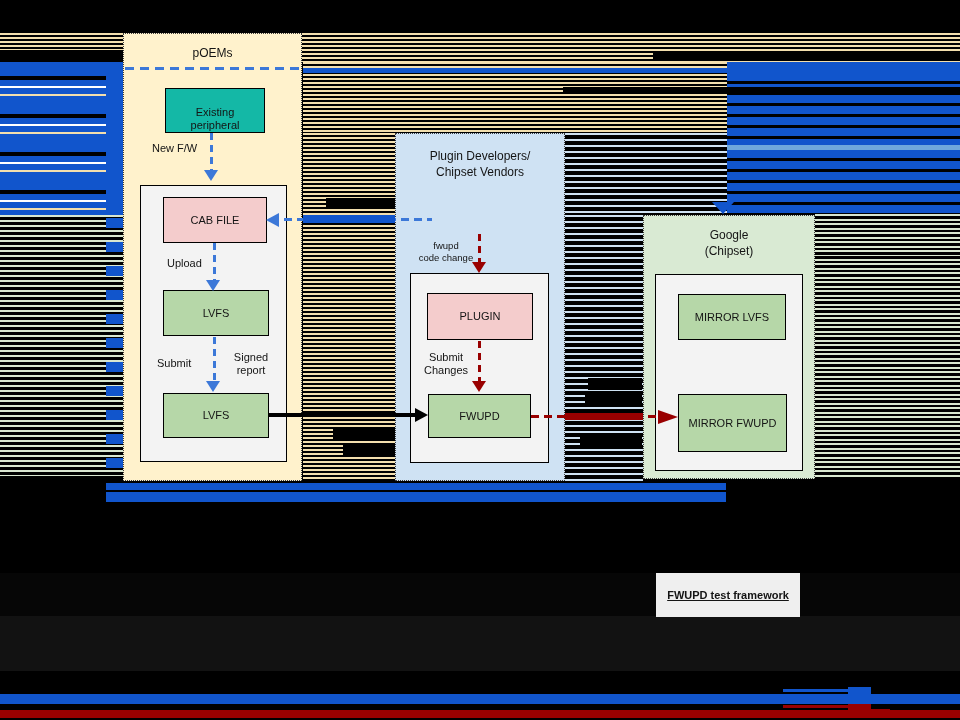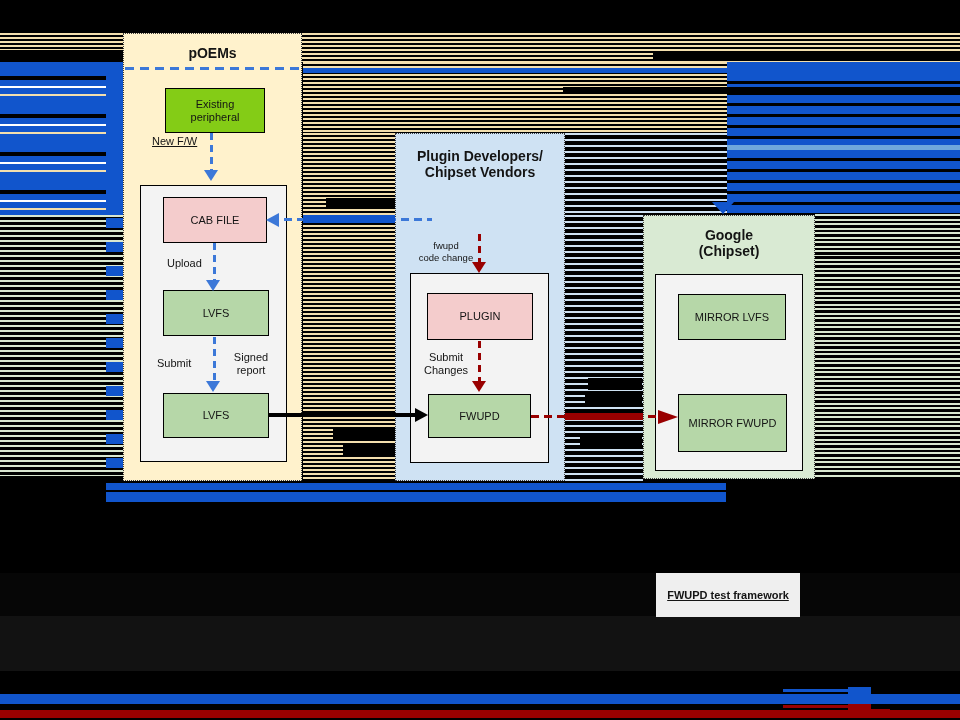--- a/index.html
+++ b/index.html
@@ -10,21 +10,21 @@
   .st-tan{background:repeating-linear-gradient(180deg,#f3dfae 0 2px,#000 2px 4px);}
   .st-lb{background:repeating-linear-gradient(180deg,#cfe2f3 0 2px,#000 2px 6px);}
   .st-green{background:repeating-linear-gradient(180deg,#d9e7d0 0 2px,#000 2px 5px);}
   .st-green2{background:repeating-linear-gradient(180deg,#d9e7d0 0 2px,#000 2px 4.5px);}
   .st-bluebars{background:repeating-linear-gradient(180deg,#1155cc 0 8px,#000 8px 11px);}
   .st-blueglitch{background:repeating-linear-gradient(180deg,#1155cc 0 14px,#000 14px 18px,#1155cc 18px 24px,#fff 24px 26px,#1155cc 26px 32px,#f3dfae 32px 34px,#1155cc 34px 38px);}
   .band-dash{background:repeating-linear-gradient(180deg,#1155cc 0 10px,transparent 10px 24px);}
   .blk{background:#000;}
   
   .lane{border:1px dotted #3a3a3a;box-sizing:border-box;}
-  .lane-title{position:absolute;left:0;right:0;text-align:center;font-weight:bold;font-size:14px;line-height:14px;}
+  .lane-title{position:absolute;left:0;right:0;text-align:center;font-weight:normal;font-size:12px;line-height:14px;}
   .container{background:#f3f3f3;border:1px solid #000;box-sizing:border-box;}
   .node{border:1px solid #000;box-sizing:border-box;display:flex;flex-direction:column;
         align-items:center;justify-content:center;text-align:center;font-size:11px;line-height:13px;}
   .lbl{font-size:11px;line-height:13px;white-space:nowrap;}
   .lbl-c{text-align:center;white-space:nowrap;}
   
   .vdash-blue{width:3px;background:repeating-linear-gradient(180deg,#3c78d8 0 7px,transparent 7px 12px);}
   .hdash-blue{height:3px;background:repeating-linear-gradient(90deg,#3c78d8 0 8px,transparent 8px 13px);}
   .vdash-red{width:3px;background:repeating-linear-gradient(180deg,#990000 0 7px,transparent 7px 12px);}
   .hdash-red{height:3px;background:repeating-linear-gradient(90deg,#990000 0 8px,transparent 8px 13px);}
@@ -80,21 +80,21 @@
 
   <div class="abs lane" style="left:643px;top:215px;width:172px;height:264px;background:#d9ead3;">
     <div class="lane-title" style="top:12px;">Google</div>
     <div class="lane-title" style="top:28px;">(Chipset)</div>
   </div>
 
   <div class="abs container" style="left:140px;top:185px;width:147px;height:277px;"></div>
   <div class="abs container" style="left:410px;top:273px;width:139px;height:190px;"></div>
   <div class="abs container" style="left:655px;top:274px;width:148px;height:197px;"></div>
 
-  <div class="abs node" style="left:165px;top:88px;width:100px;height:45px;background:#84cc16;">
+  <div class="abs node" style="left:165px;top:88px;width:100px;height:45px;background:#14b8a6;justify-content:flex-end;">
     <span>Existing</span>
     <span>peripheral</span>
   </div>
   <div class="abs node" style="left:163px;top:197px;width:104px;height:46px;background:#f4cccc;">
     <span>CAB FILE</span>
   </div>
   <div class="abs node" style="left:163px;top:290px;width:106px;height:46px;background:#b6d7a8;">
     <span>LVFS</span>
   </div>
   <div class="abs node" style="left:163px;top:393px;width:106px;height:45px;background:#b6d7a8;">
@@ -132,21 +132,21 @@
   <div class="abs vdash-red" style="left:478px;top:341px;height:40px;"></div>
   <div class="abs tri tri-down-red" style="left:472px;top:381px;"></div>
 
   <div class="abs" style="left:269px;top:413px;width:146px;height:4px;background:#000;"></div>
   <div class="abs tri tri-right-black" style="left:415px;top:408px;"></div>
 
   <div class="abs hdash-red" style="left:531px;top:415px;width:127px;"></div>
   <div class="abs" style="left:565px;top:413px;width:78px;height:7px;background:#990000;"></div>
   <div class="abs tri tri-right-red" style="left:658px;top:410px;"></div>
 
-  <div class="abs lbl" style="left:152px;top:135px;text-decoration:underline;">New F/W</div>
+  <div class="abs lbl" style="left:152px;top:142px;">New F/W</div>
   <div class="abs lbl" style="left:167px;top:257px;">Upload</div>
   <div class="abs lbl" style="left:157px;top:357px;">Submit</div>
   <div class="abs lbl-c" style="left:228px;top:351px;width:46px;font-size:11px;line-height:13px;">
     <div>Signed</div>
     <div>report</div>
   </div>
   <div class="abs lbl-c" style="left:410px;top:240px;width:72px;font-size:9.5px;line-height:12px;">
     <div>fwupd</div>
     <div>code change</div>
   </div>

